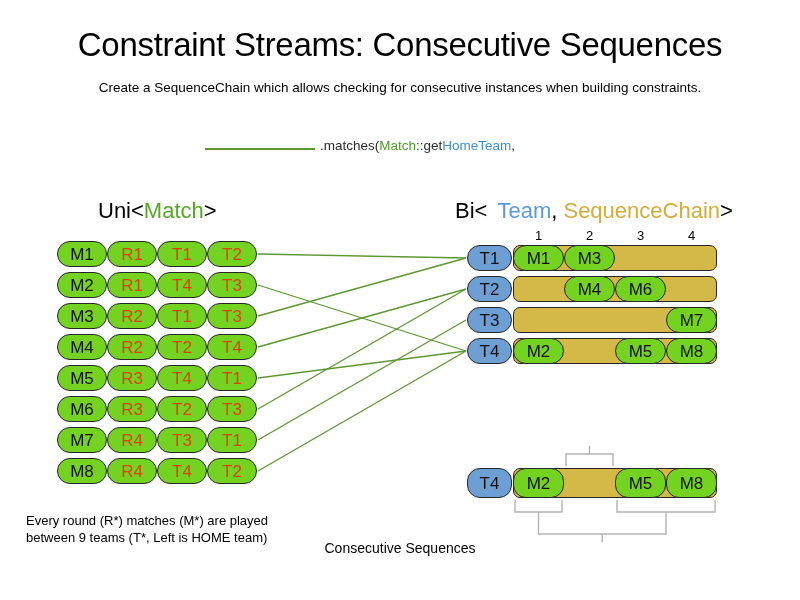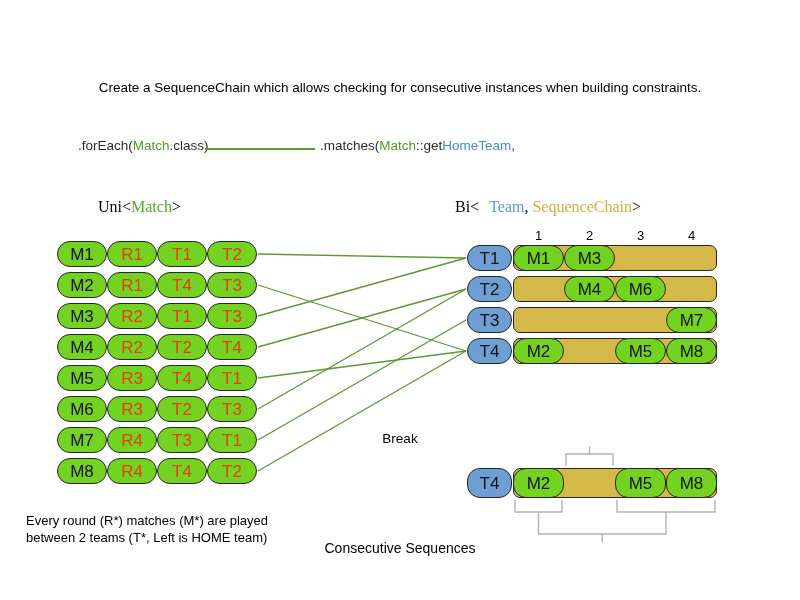--- a/index.html
+++ b/index.html
@@ -25,21 +25,21 @@
   .c-blue{color:#3f8fd2;}
   #code-left{left:78px;top:138px;}
   #code-right-1{left:320px;top:138px;}
   #code-right-2{left:388px;top:155px;}
   #code-connector{
     position:absolute;left:205px;top:148px;width:110px;height:2px;
     background:#5d9732;
   }
 
   
-  .group-label{position:absolute;font-size:16px;white-space:nowrap;color:#000;font-family:Liberation Serif, serif;}
+  .group-label{position:absolute;font-size:22px;white-space:nowrap;color:#000;}
   #uni-label{left:98px;top:198px;}
   #bi-label{left:455px;top:198px;}
   .lbl-green{color:#56a628;}
   .lbl-blue{color:#5c9bd6;margin-left:10px;}
   .lbl-gold{color:#d1ae3c;}
 
   
   .cell{
     position:absolute;box-sizing:border-box;border:1.4px solid #262626;
     border-radius:13px;display:flex;align-items:center;justify-content:center;
@@ -68,23 +68,23 @@
   #break-label{position:absolute;left:0;top:431px;width:800px;text-align:center;font-size:13.5px;}
   #cs-label{position:absolute;left:0;top:540px;width:800px;text-align:center;font-size:14px;}
 
   svg.overlay{position:absolute;left:0;top:0;width:800px;height:600px;pointer-events:none;}
 </style>
 </head>
 <body>
 
 <div id="stage">
 
+  <div class="title">Constraint Streams: Consecutive Sequences</div>
   <div class="subtitle">Create a SequenceChain which allows checking for consecutive instances when building constraints.</div>
 
-  <div class="code" id="code-left"><span>.forEach(</span><span class="c-green">Match</span><span>.class)</span></div>
 
   <div id="code-connector"></div>
 
   <div class="code" id="code-right-1"><span>.matches(</span><span class="c-green">Match</span><span>::get</span><span class="c-blue">HomeTeam</span><span>,</span></div>
 
 
   <div class="group-label" id="uni-label"><span>Uni&lt;</span><span class="lbl-green">Match</span><span>&gt;</span></div>
 
   <div class="group-label" id="bi-label"><span>Bi&lt;</span><span class="lbl-blue">Team</span><span>, </span><span class="lbl-gold">SequenceChain</span><span>&gt;</span></div>
 
@@ -169,19 +169,18 @@
   <svg class="overlay" id="brace-svg">
       <path d="M 566 466 L 566 454 L 589.5 454 L 613 454 L 613 466" fill="none" stroke="#b3b3b3" stroke-width="1.4"></path>
       <line x1="589.5" y1="454" x2="589.5" y2="446" stroke="#b3b3b3" stroke-width="1.4"></line>
       <path d="M 515 500 L 515 512 L 538.5 512 L 562 512 L 562 500" fill="none" stroke="#b3b3b3" stroke-width="1.4"></path>
       <line x1="538.5" y1="512" x2="538.5" y2="520" stroke="#b3b3b3" stroke-width="1.4"></line>
       <path d="M 617 500 L 617 512 L 666 512 L 715 512 L 715 500" fill="none" stroke="#b3b3b3" stroke-width="1.4"></path>
       <line x1="666" y1="512" x2="666" y2="520" stroke="#b3b3b3" stroke-width="1.4"></line>
       <path d="M 538.5 520 L 538.5 534 L 602.25 534 L 666 534 L 666 520" fill="none" stroke="#b3b3b3" stroke-width="1.4"></path>
       <line x1="602.25" y1="534" x2="602.25" y2="542" stroke="#b3b3b3" stroke-width="1.4"></line>
     </svg>
-  <div id="break-label">Break</div>
   <div id="cs-label">Consecutive Sequences</div>
 
   <div id="footnote">Every round (R*) matches (M*) are played
-between 2 teams (T*, Left is HOME team)</div>
+between 9 teams (T*, Left is HOME team)</div>
 
 </div>
 
 </body></html>

